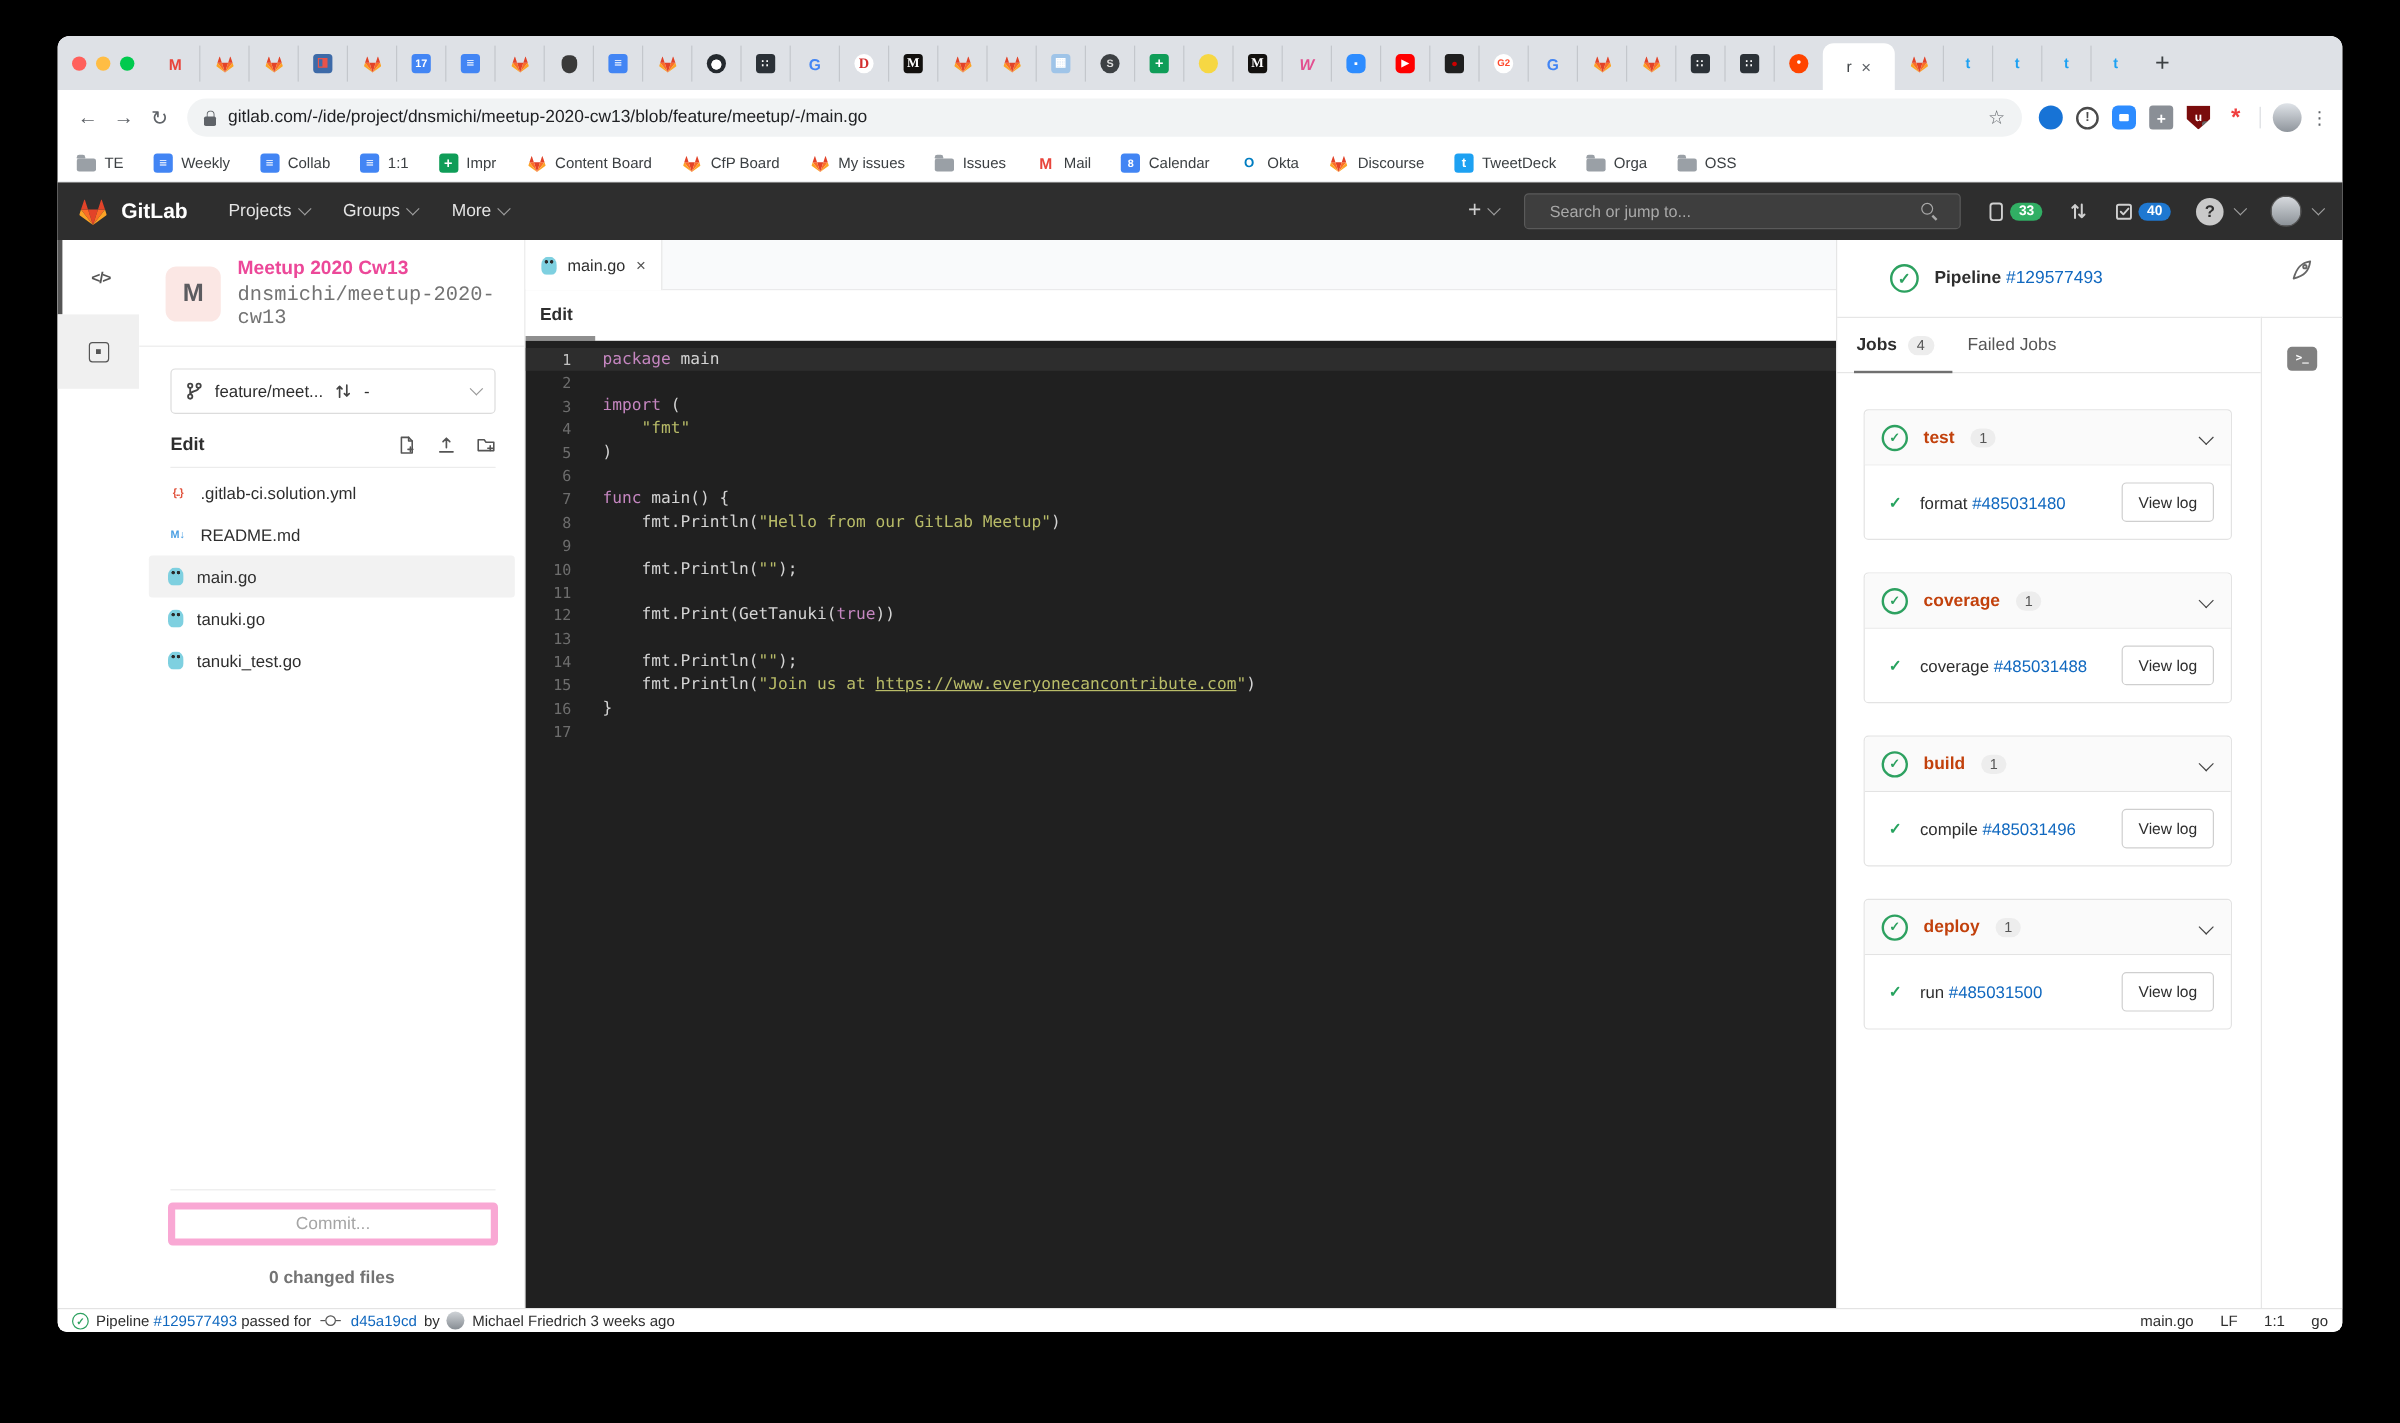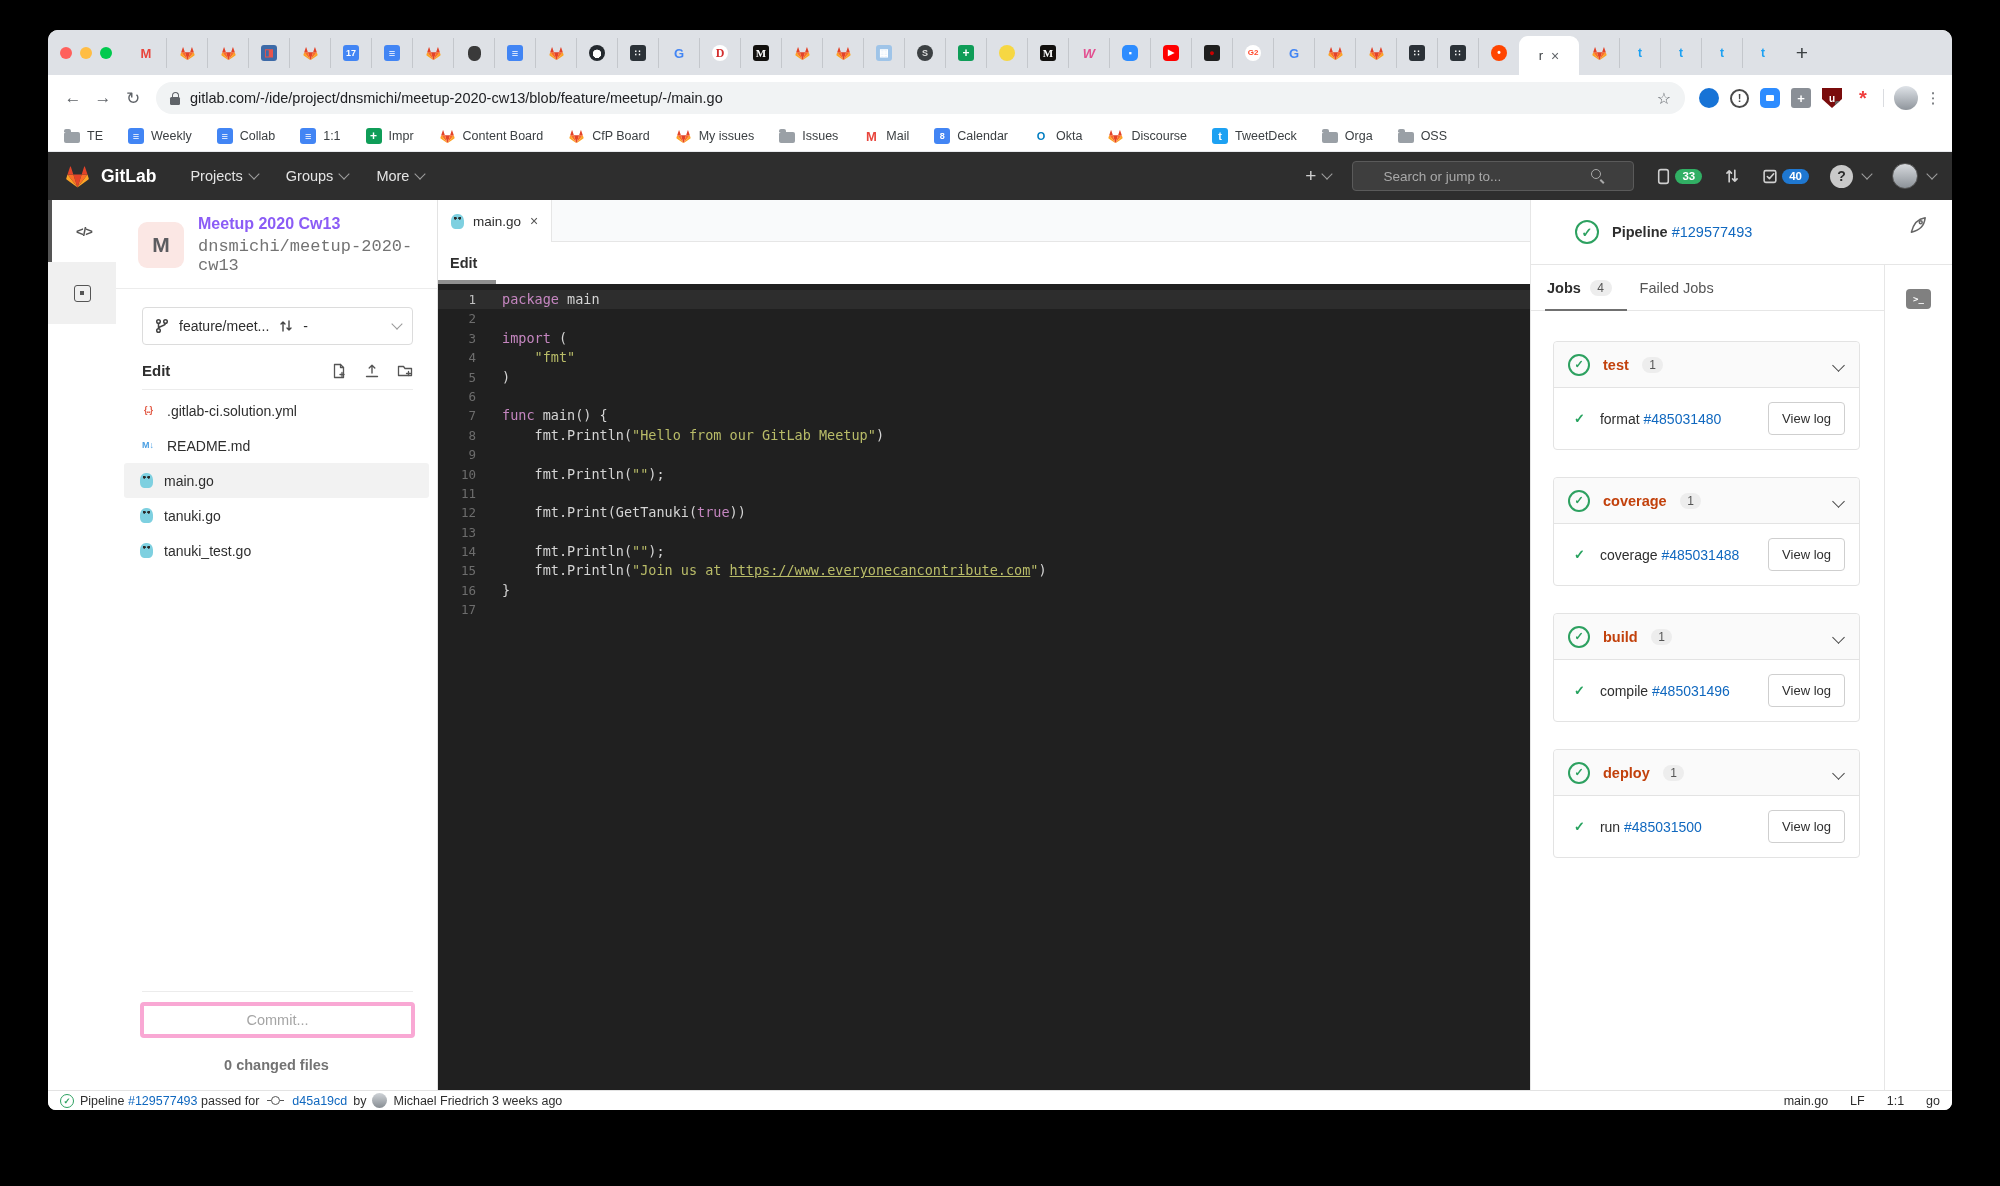--- a/index.html
+++ b/index.html
@@ -80,21 +80,21 @@
   .bmk{display:flex;align-items:center;gap:7px;font-size:12.5px;color:#3c4043;flex:none;}
 
   
   .glheader{position:absolute;top:122px;height:48px;left:0;right:0;background:#2e2e2e;display:flex;align-items:center;padding:0 16px;box-sizing:border-box;color:#e4e4e4;}
   .gl-logo{width:27px;height:27px;}
   .gl-title{font-size:17.5px;font-weight:700;color:#fff;margin:0 6px 0 10px;}
   .gl-menu{display:flex;align-items:center;margin-left:28px;font-size:14.5px;color:#e4e4e4;font-weight:500;}
   .caret{width:7px;height:7px;border-right:1.6px solid #9e9e9e;border-bottom:1.6px solid #9e9e9e;transform:rotate(45deg);margin:-4px 0 0 7px;display:inline-block;}
   .gl-right{margin-left:auto;display:flex;align-items:center;gap:21px;}
   .gl-plus{display:flex;align-items:center;color:#cfcfcf;font-size:19px;font-weight:400;}
-  .gl-search{width:282px;height:30px;background:#3e3e3e;border:1px solid #5a5a5a;border-radius:4px;display:flex;align-items:center;padding:0 28px;box-sizing:border-box;}
+  .gl-search{width:364px;height:30px;background:#3e3e3e;border:1px solid #5a5a5a;border-radius:4px;display:flex;align-items:center;padding:0 18px;box-sizing:border-box;}
   .gl-search input{flex:1;background:transparent;border:none;outline:none;color:#ccc;font-size:13.5px;font-family:inherit;min-width:0;}
   .gl-search input::placeholder{color:#a9a9a9;}
   .search-ic{width:14px;height:14px;position:relative;flex:none;}
   .search-ic::before{content:'';position:absolute;left:0;top:0;width:8px;height:8px;border:1.6px solid #a9a9a9;border-radius:50%;}
   .search-ic::after{content:'';position:absolute;left:9.5px;top:9.5px;width:5px;height:1.6px;background:#a9a9a9;transform:rotate(45deg);transform-origin:0 0;}
   .gl-ic{display:flex;align-items:center;gap:3px;}
   .badge{padding:1.5px 7px;border-radius:9px;font-size:11.5px;font-weight:700;color:#fff;}
   .badge-green{background:#31af64;}
   .badge-blue{background:#1f78d1;}
   .gl-help{width:23px;height:23px;border-radius:50%;background:#c9c9c9;color:#2e2e2e;font-weight:700;font-size:14px;display:flex;align-items:center;justify-content:center;}
@@ -106,33 +106,33 @@
   .rail-item{height:62px;display:flex;align-items:center;justify-content:center;}
   .rail-item.active{border-left:4px solid #555;}
   .rail-item.second{background:#f0f0f0;}
   .code-ic{font-size:13px;font-weight:700;color:#555;letter-spacing:-1px;}
   .review-ic{width:15px;height:15px;border:1.6px solid #555;border-radius:3px;position:relative;}
   .review-ic::after{content:'';position:absolute;left:50%;top:50%;transform:translate(-50%,-50%);width:4px;height:4px;background:#555;}
 
   .filepanel{position:absolute;left:68px;width:322px;top:0;bottom:0;background:#fff;border-right:1px solid #e3e3e3;box-sizing:border-box;}
   .proj{display:flex;gap:14px;padding:15px 14px 13px 22px;border-bottom:1px solid #ececec;align-items:center;}
   .proj-avatar{width:46px;height:46px;border-radius:9px;background:#fbe7e4;color:#5c5c60;font-size:21px;font-weight:700;display:flex;align-items:center;justify-content:center;flex:none;}
-  .proj-title{font-size:16px;font-weight:700;color:#8b5cf6;margin-bottom:4px;}
+  .proj-title{font-size:16px;font-weight:700;color:#ec4899;margin-bottom:4px;}
   .proj-path{font-size:17px;color:#737373;font-family:Liberation Mono, monospace;}
   .branchbox{margin:18px 24px 0 26px;height:36px;border:1px solid #dcdcdc;border-radius:4px;display:flex;align-items:center;padding:0 11px;gap:9px;font-size:14px;color:#2e2e2e;}
   .branchbox .caret{border-color:#999;margin-left:auto;}
   .mini-ic{width:16px;height:16px;flex:none;}
   .editrow{margin:17px 24px 0 26px;display:flex;align-items:center;font-size:15px;font-weight:700;color:#2e2e2e;}
   .editrow .icons{margin-left:auto;display:flex;gap:17px;}
   .hr{border-top:1px solid #ececec;margin:10px 24px 3px 26px;}
   .file-list{display:flex;flex-direction:column;}
   .file-row{height:35px;display:flex;align-items:center;gap:11px;padding:0 10px 0 16px;margin:0 8px;font-size:14px;color:#2e2e2e;border-radius:3px;}
   .file-row.selected{background:#f2f2f2;}
   .commit-hr{position:absolute;left:26px;right:24px;bottom:98px;border-top:1px solid #ececec;}
-  .commit-btn{position:absolute;left:24px;right:22px;bottom:52px;height:36px;border:4px solid #f9a8d4;border-radius:4px;background:#fff;color:#a5a5a5;font-size:14.5px;display:flex;align-items:center;justify-content:center;font-family:inherit;}
+  .commit-btn{position:absolute;left:24px;right:22px;bottom:52px;height:36px;border:6px solid #f9a8d4;border-radius:4px;background:#fff;color:#a5a5a5;font-size:14.5px;display:flex;align-items:center;justify-content:center;font-family:inherit;}
   .changed{position:absolute;left:0;right:0;bottom:17px;text-align:center;font-size:14.5px;font-weight:700;color:#737373;}
 
   
   .editorpanel{position:absolute;left:390px;width:1092px;top:0;bottom:0;}
   .filetabs{height:42px;background:#f9fafb;border-bottom:1px solid #e6e6e6;display:flex;box-sizing:border-box;}
   .ftab{height:42px;background:#fff;display:flex;align-items:center;gap:9px;padding:0 13px;font-size:13.5px;color:#2e2e2e;border-right:1px solid #e6e6e6;}
   .ftab-close{color:#555;font-size:14px;}
   .modetabs{height:42px;background:#fff;position:relative;display:flex;align-items:center;}
   .modetab{margin-left:12px;font-size:14.5px;font-weight:700;color:#2e2e2e;}
   .modetab-underline{position:absolute;left:0;bottom:0;width:58px;height:4px;background:#8f8f8f;}

